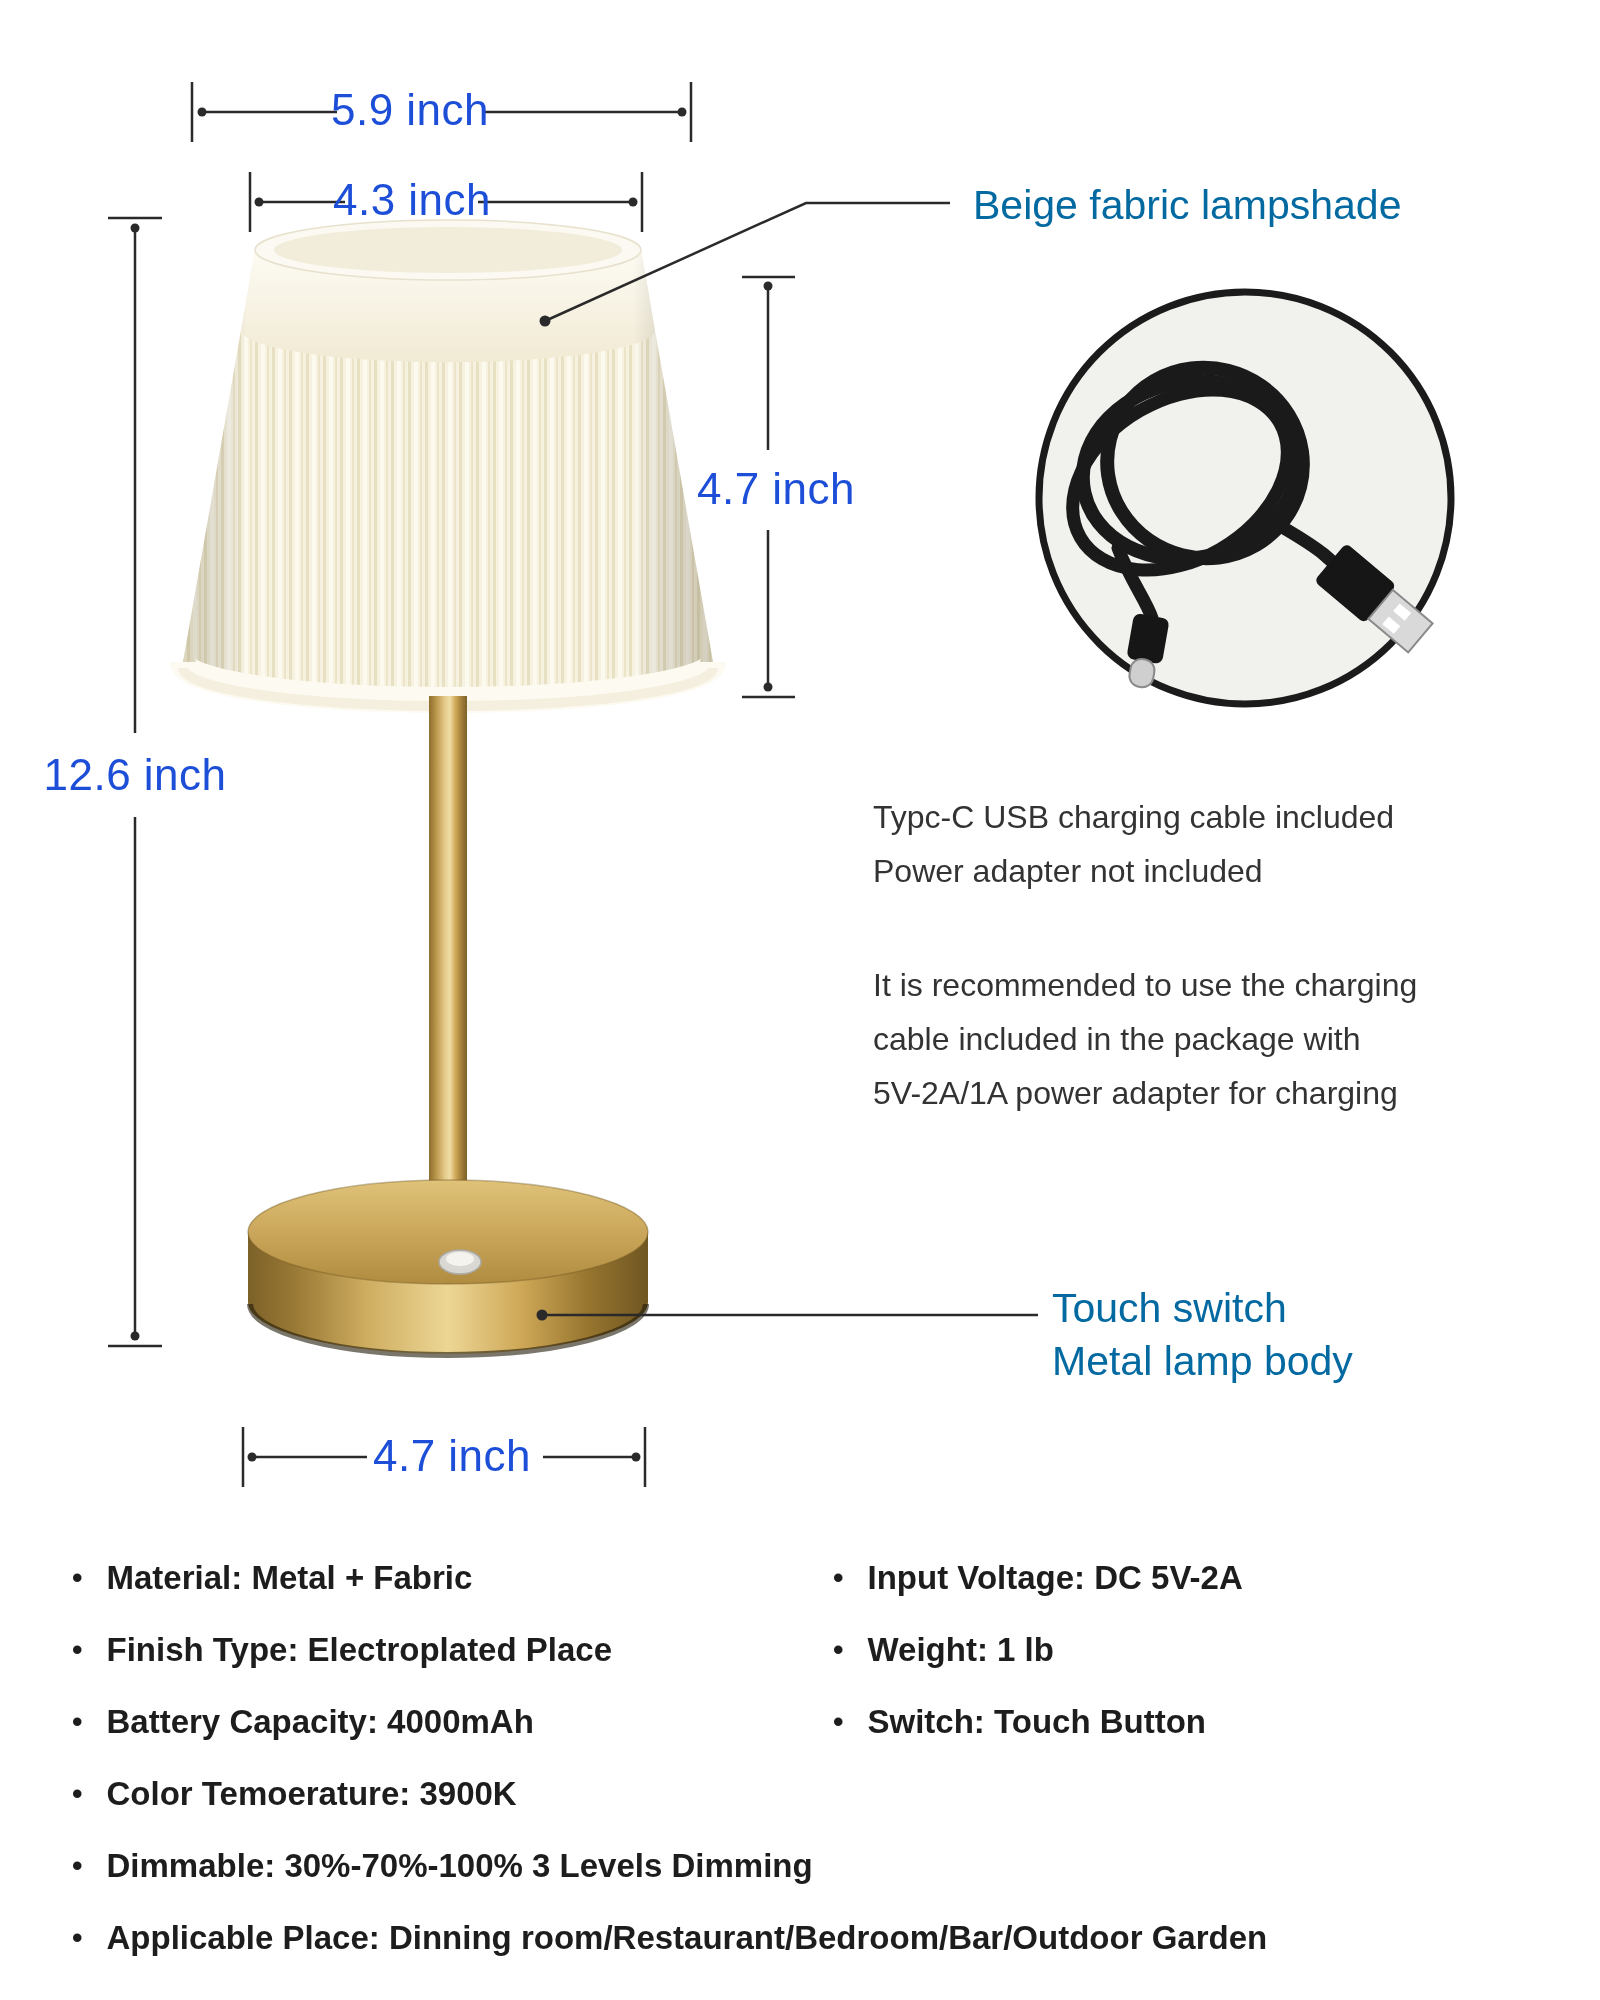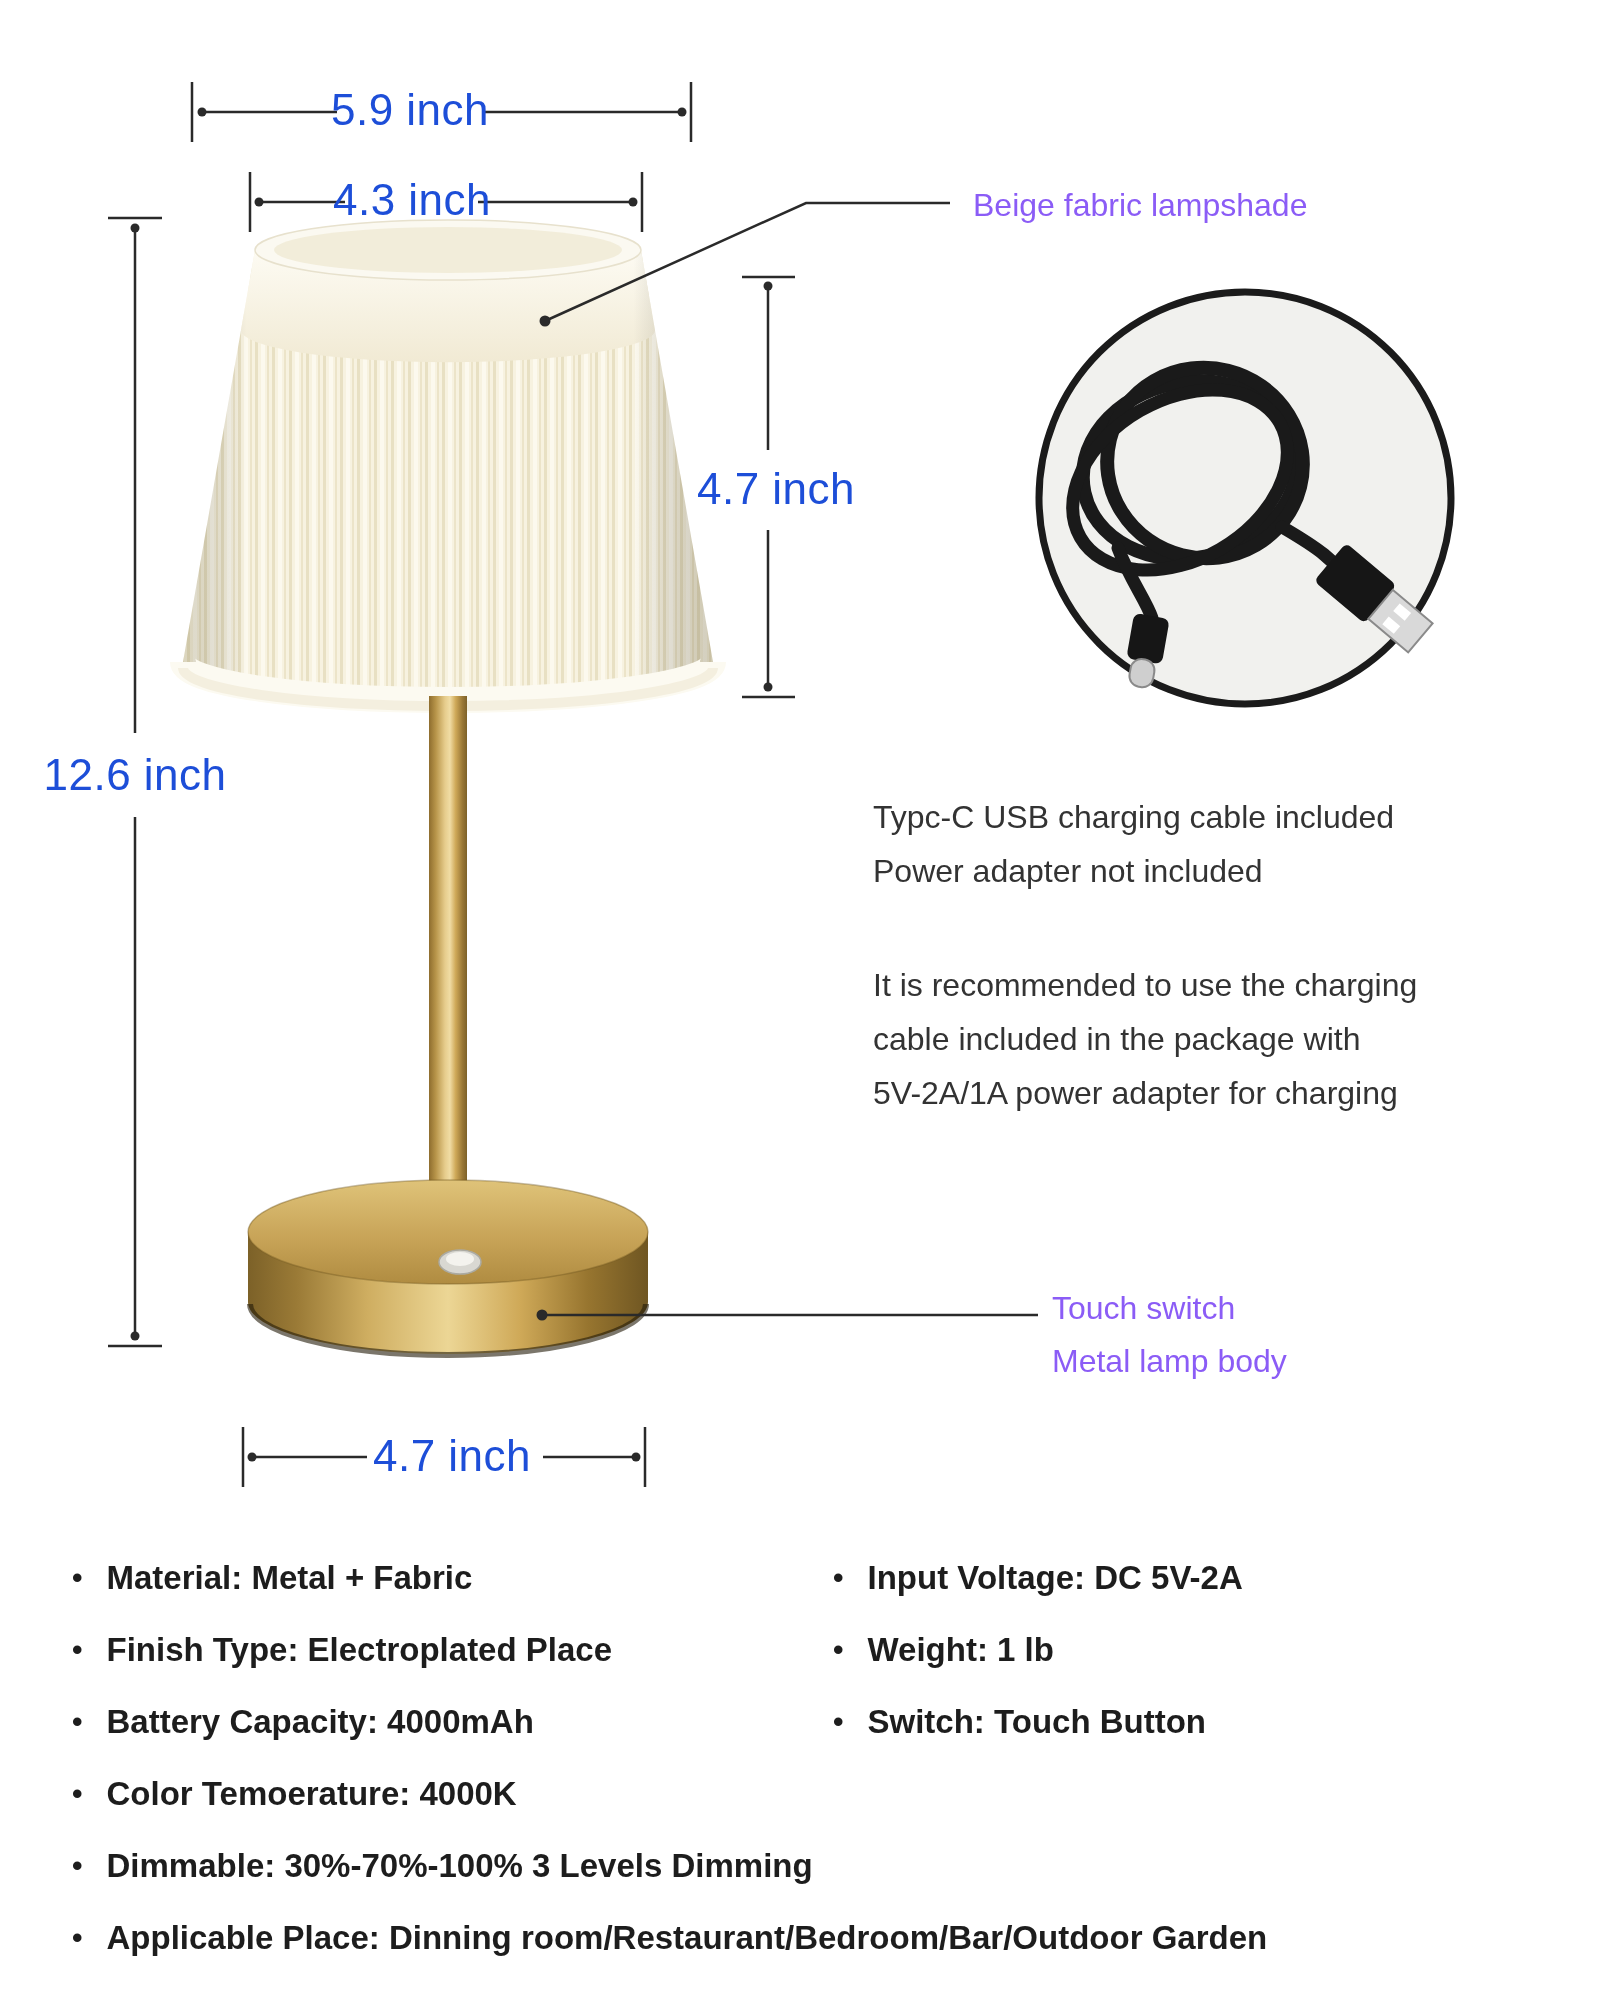--- a/index.html
+++ b/index.html
@@ -1,21 +1,21 @@
 <!DOCTYPE html>
 <html><head>
 <meta charset="utf-8">
 <style>
   html,body{margin:0;padding:0;background:#ffffff;}
   .canvas{position:relative;width:1600px;height:2000px;background:#ffffff;
           font-family:"Liberation Sans",sans-serif;overflow:hidden;}
   .layer{position:absolute;left:0;top:0;}
   .dim{position:absolute;transform:translate(-50%,-50%);font-size:44px;color:#1d4ed8;
        white-space:nowrap;letter-spacing:0.5px;}
-  .annot{position:absolute;transform:translateY(-50%);font-size:32px;color:#8b5cf6;white-space:nowrap;}
+  .annot{position:absolute;transform:translateY(-50%);font-size:41px;color:#0369a1;white-space:nowrap;}
   .notes{position:absolute;left:873px;top:790px;font-size:32px;line-height:54px;color:#333333;}
   .notes .para2{margin-top:60px;text-align:center;}
   .specs{position:absolute;list-style:none;margin:0;padding:0;font-weight:700;font-size:33px;color:#1d1d1d;}
   .specs li{height:72px;display:flex;align-items:center;white-space:nowrap;}
   .specs li::before{content:"\2022";margin-right:24px;font-size:30px;}
   .specs-left{left:72px;top:1542px;}
   .specs-right{left:833px;top:1542px;}
 </style>
 </head>
 <body>
@@ -162,21 +162,21 @@
     <div>Power adapter not included</div>
     <div class="para2">It is recommended to use the charging</div>
     <div>cable included in the package with</div>
     <div>5V-2A/1A power adapter for charging</div>
   </div>
 
   <ul class="specs specs-left">
     <li>Material: Metal + Fabric</li>
     <li>Finish Type: Electroplated Place</li>
     <li>Battery Capacity: 4000mAh</li>
-    <li>Color Temoerature: 4000K</li>
+    <li>Color Temoerature: 3900K</li>
     <li>Dimmable: 30%-70%-100% 3 Levels Dimming</li>
     <li>Applicable Place: Dinning room/Restaurant/Bedroom/Bar/Outdoor Garden</li>
   </ul>
 
   <ul class="specs specs-right">
     <li>Input Voltage: DC 5V-2A</li>
     <li>Weight: 1 lb</li>
     <li>Switch: Touch Button</li>
   </ul>
 

